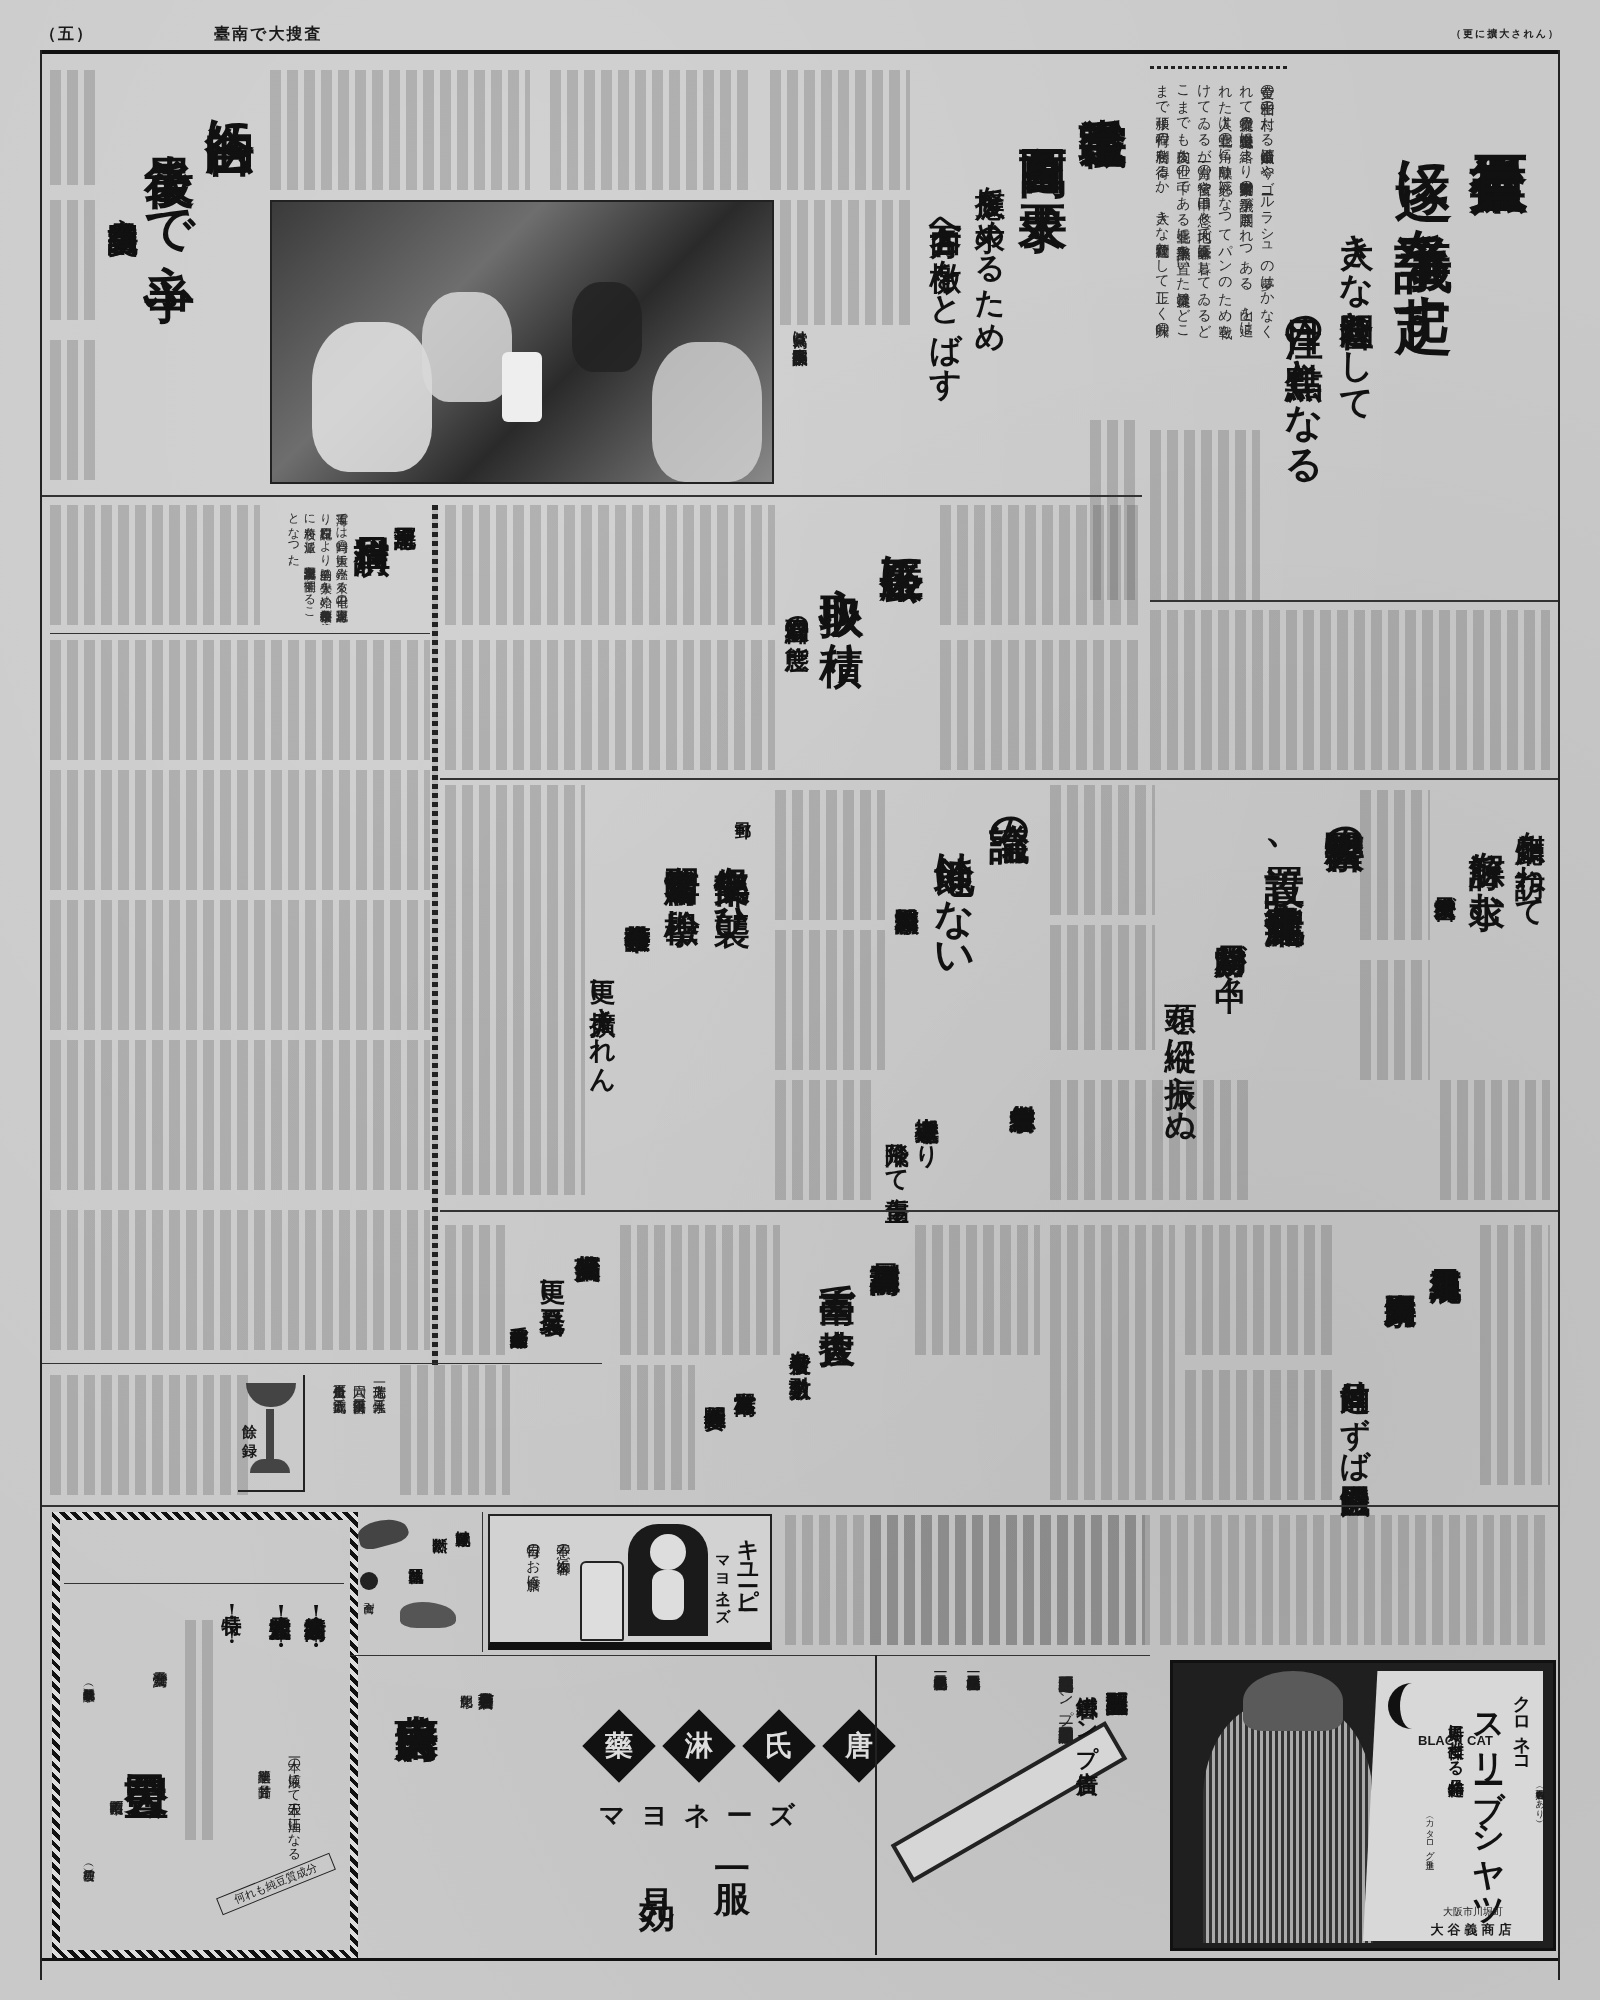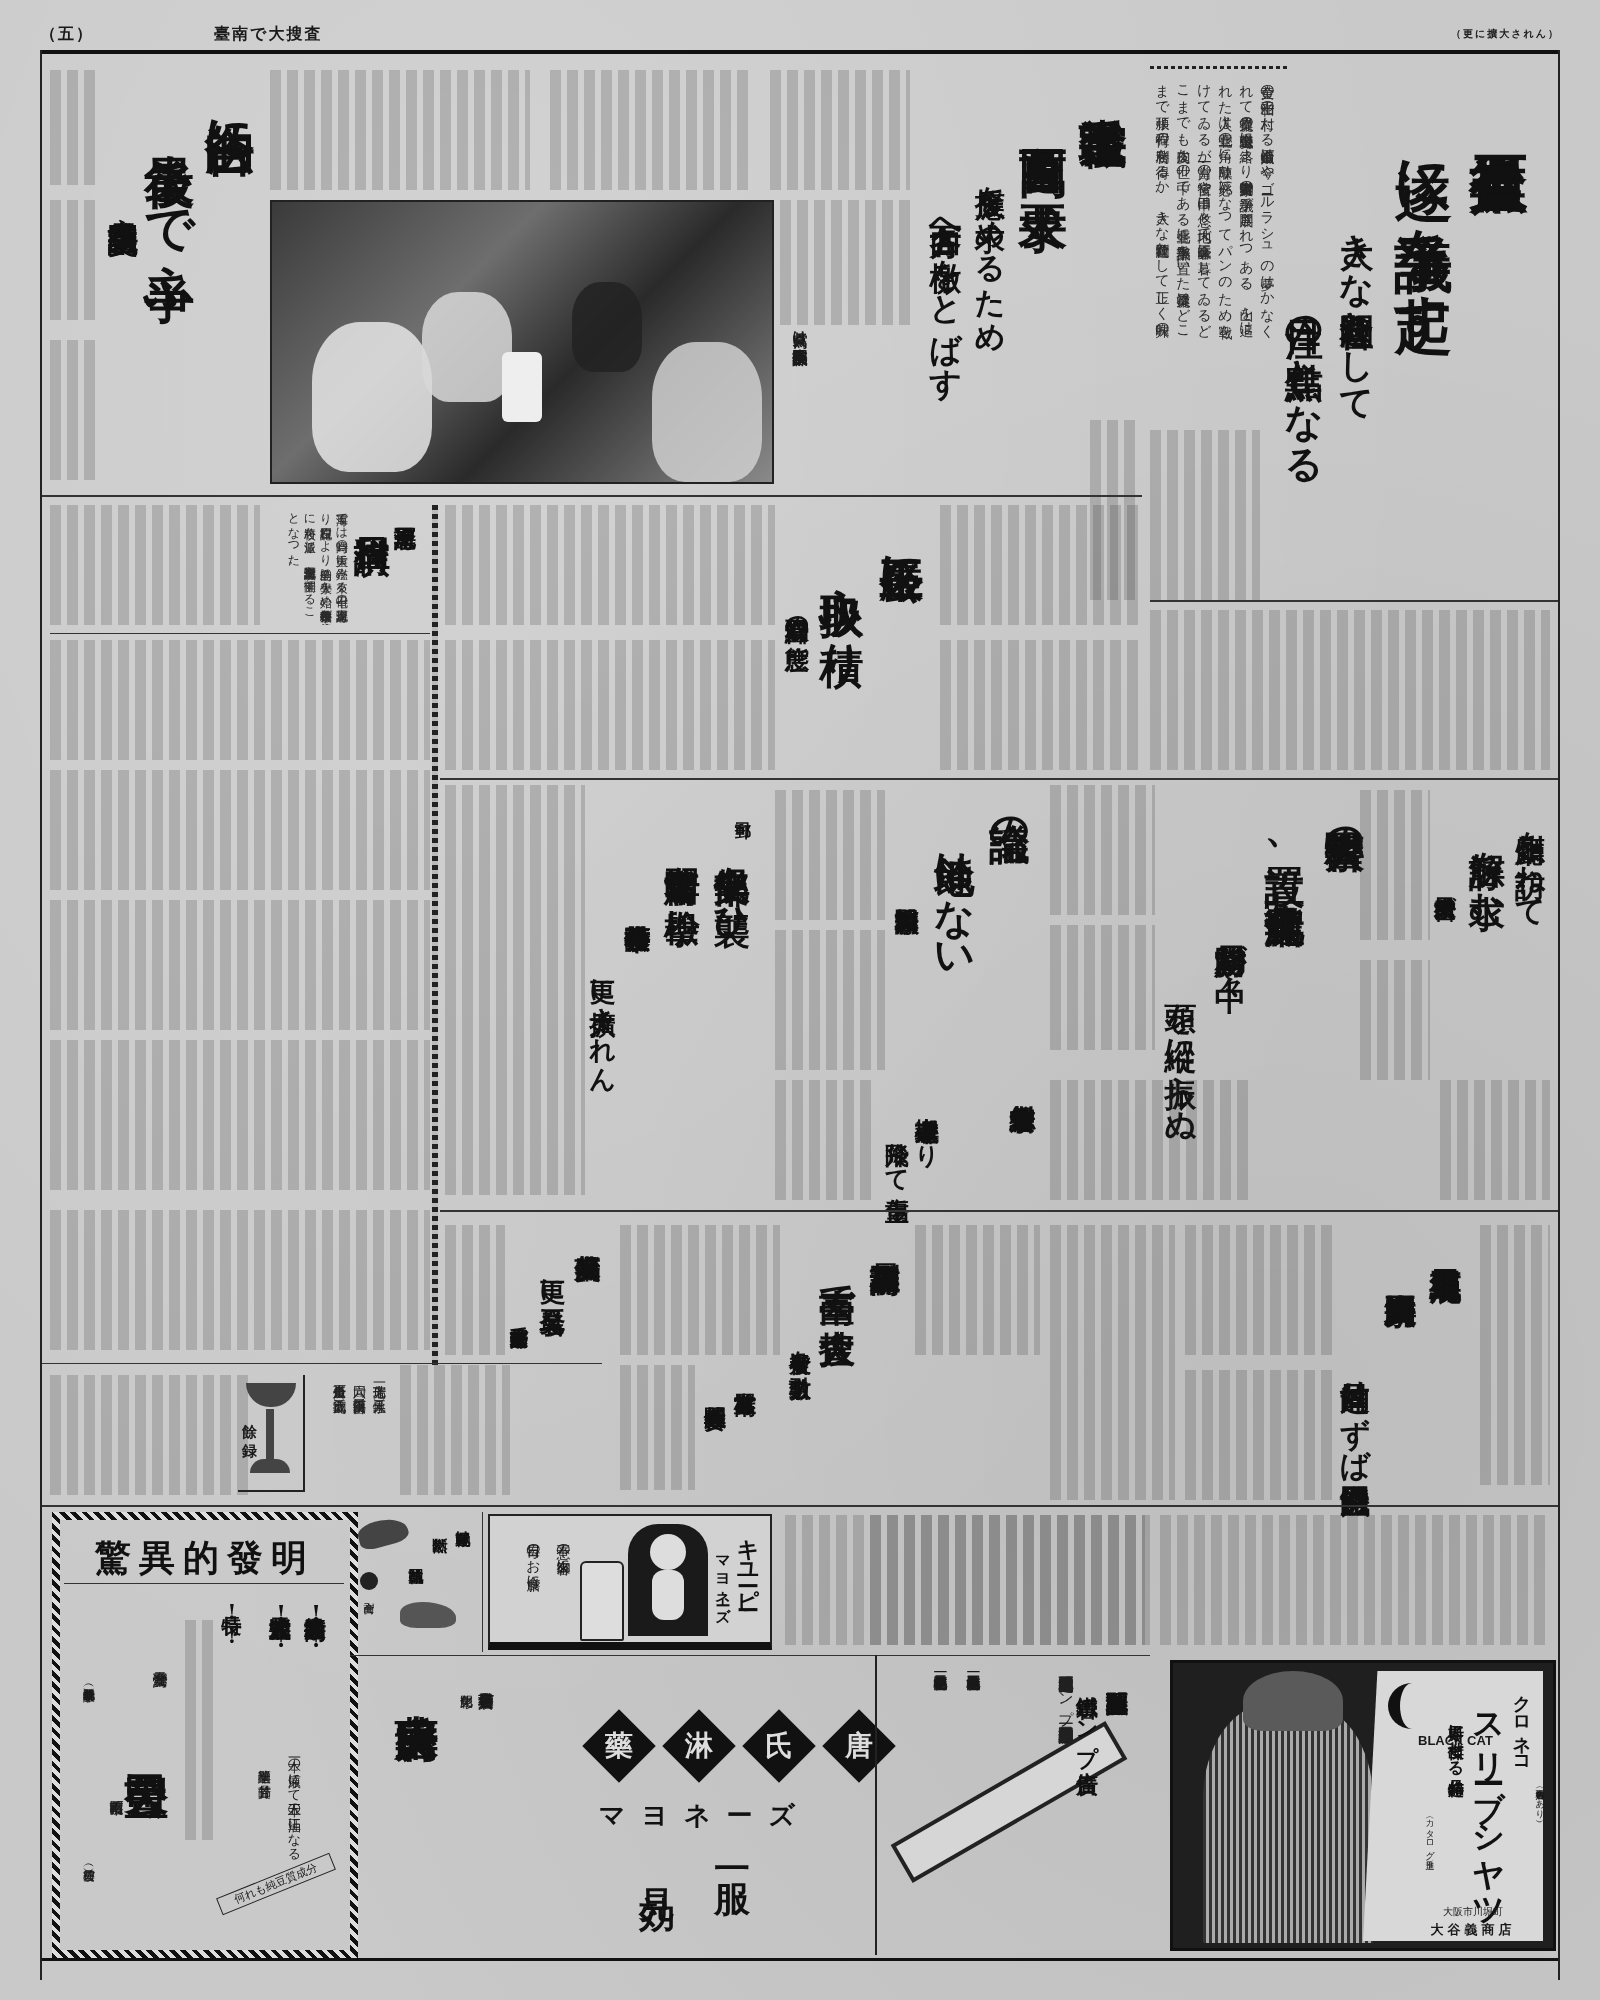--- a/index.html
+++ b/index.html
@@ -212,21 +212,20 @@
     <div class="abs" style="left:8px; top:8px; width:50px; height:24px; background:#444; border-radius:0 0 30px 30px;"></div>
     <div class="abs" style="left:28px; top:34px; width:8px; height:50px; background:#444;"></div>
     <div class="abs" style="left:12px; top:84px; width:40px; height:14px; background:#444; border-radius:20px 20px 0 0;"></div>
     <div class="abs" style="left:4px; top:48px; font-size:15px; font-weight:bold; letter-spacing:18px;">餘録</div>
   </div>
   <div class="textblock" style="left:50px; top:1375px; width:200px; height:120px;"></div>
 
   <div class="hr" style="left:42px; top:1505px; width:1516px; height:2px;"></div>
 
   <div class="stripe-border" style="left:52px; top:1512px; width:290px; height:430px;"></div>
-  <div class="abs center bigHead" style="left:70px; top:1532px; width:270px; height:50px; font-size:36px; letter-spacing:8px; direction:rtl;">驚異的發明</div>
   <div class="hr" style="left:64px; top:1583px; width:280px; height:1px;"></div>
   <div class="abs v bigHead" style="left:305px; top:1600px; font-size:22px;">高級醬油素!!</div>
   <div class="abs v bigHead" style="left:270px; top:1600px; font-size:22px;">天豐式醬油!!</div>
   <div class="abs v" style="left:285px; top:1750px; font-size:13px;">一本の原液にて五本の正油になる</div>
   <div class="abs v" style="left:255px; top:1760px; font-size:13px;">釀造簡單 品質甘芳</div>
   <div class="abs v bigHead" style="left:222px; top:1600px; font-size:20px;">特長!!</div>
   <div class="textblock" style="left:185px; top:1620px; width:30px; height:220px;"></div>
   <div class="abs v bigHead" style="left:125px; top:1740px; font-size:44px;">天豐公司</div>
   <div class="abs v" style="left:150px; top:1660px; font-size:15px;">臺灣發賣元</div>
   <div class="abs v" style="left:108px; top:1790px; font-size:14px;">嘉義市南門町</div>

